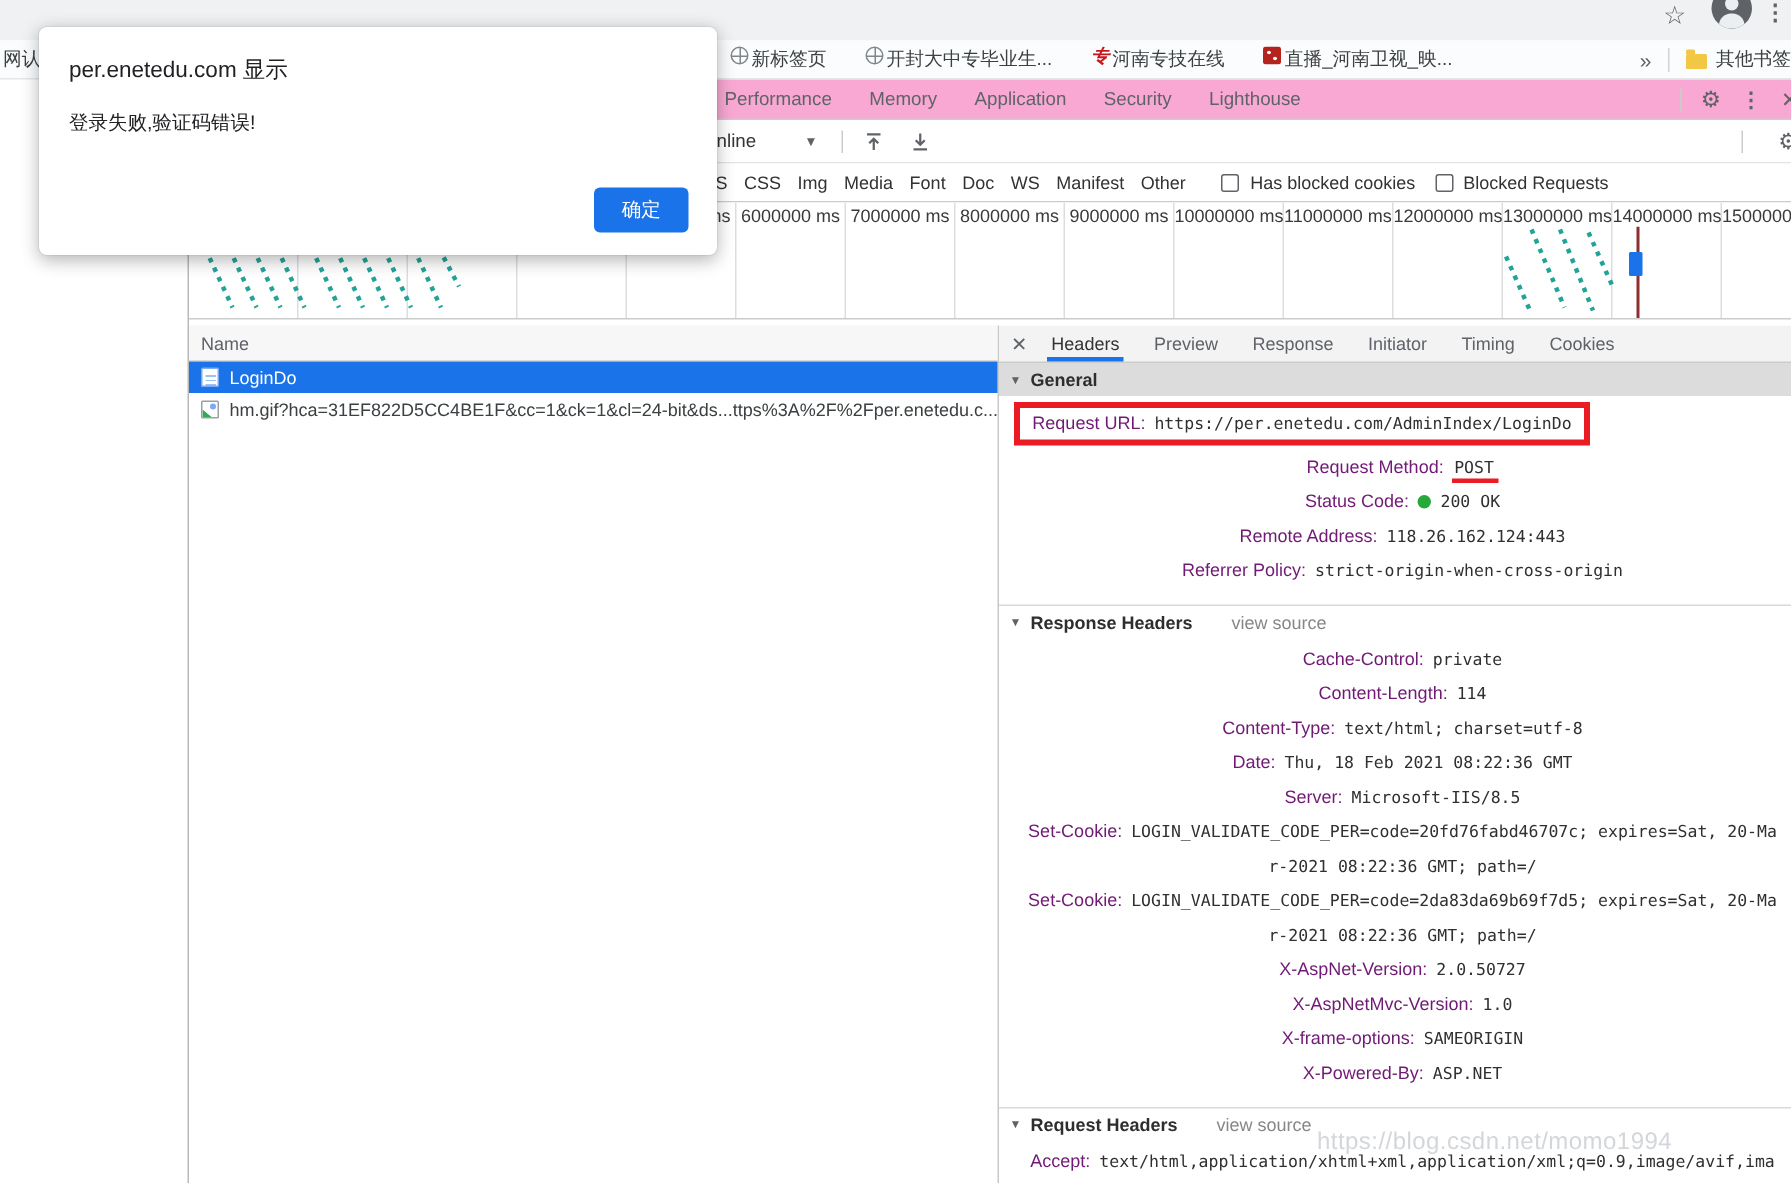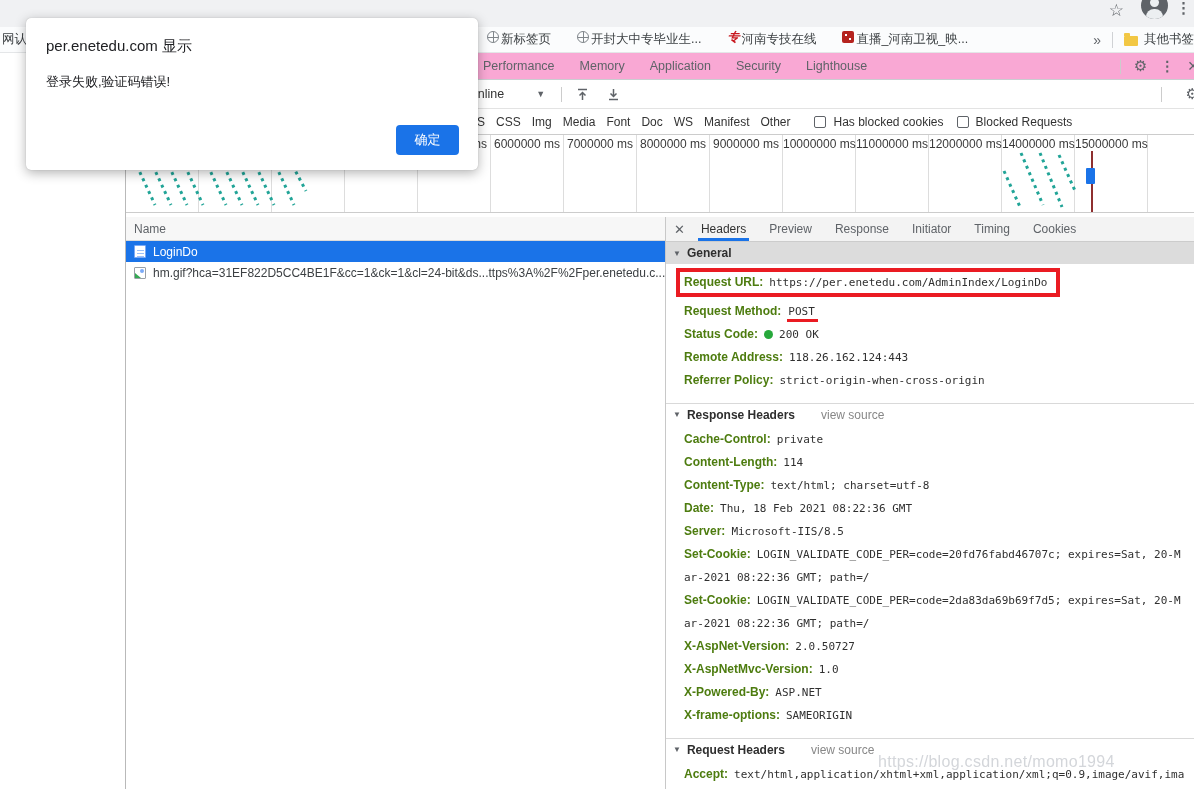--- a/index.html
+++ b/index.html
@@ -64,21 +64,21 @@
   .chk { display:flex; align-items:center; gap:7px; font-size:12px; color:#333; margin-left:13px; white-space:nowrap; }
   .chk-box { width:12px; height:12px; border:1.5px solid #5f6368; border-radius:2px; background:#fff; flex:none; }
 
   .overview { height:78px; border-bottom:1px solid #ccc; position:relative; display:flex; overflow:hidden; background:#fff; }
   .tick-col { width:73px; flex:none; border-right:1px solid #ddd; text-align:center; padding-top:2px; font-size:12px; color:#3a3a3a; white-space:nowrap; }
   .overview svg.marks { position:absolute; left:0; top:16px; width:1069px; height:62px; }
   .dash { stroke:var(--timeline_teal); stroke-width:3; stroke-dasharray:3 4; fill:none; }
   .marker-line { stroke:var(--timeline_red); stroke-width:2; }
   .scrubber { fill:var(--accent_blue); }
 
-  .content { position:absolute; left:0; top:164px; right:0; bottom:0; display:flex; }
+  .content { position:absolute; left:0; top:164px; right:0; bottom:0; display:flex;text-align:center; }
 
   .req-table { width:540px; flex:none; border-right:1px solid #c8c8c8; display:flex; flex-direction:column; background:#fff; }
   .req-header { height:24px; background:#f7f7f7; border-bottom:1px solid #dadada; display:flex; align-items:center; padding-left:8px; font-size:12px; color:#5f6368; }
   .req-row { height:21px; display:flex; align-items:center; padding-left:8px; gap:7px; font-size:12px; color:#3c4043; white-space:nowrap; overflow:hidden; }
   .req-row.selected { background:var(--selection_blue); color:#fff; }
   .req-ic { flex:none; width:12px; height:13px; }
   .icon-document { background:#fff; border:1px solid #7baaf7; border-radius:1px;
     background-image:repeating-linear-gradient(#fff 0 2px, #9cc0f9 2px 3px); background-size:7px 100%; background-position:2px 2px; background-repeat:no-repeat; }
   .icon-image { height:12px; background:#fff; border:1px solid #9aa0a6; border-radius:1px; position:relative; overflow:hidden; }
   .icon-image::before { content:""; position:absolute; left:0; bottom:0; border-left:6px solid #34a853; border-top:5px solid transparent; border-right:5px solid transparent; }
@@ -92,21 +92,21 @@
   .d-tab.active { color:#333; }
   .d-tab.active::after { content:""; position:absolute; left:-3px; right:-3px; bottom:0; height:3px; background:var(--accent_blue); }
 
   .tri-icon { font-size:8px; color:#5f6368; margin-right:6px; }
   .tri-icon::before { content:"▼"; }
   .sec-bar { height:22px; background:#dcdcdc; display:flex; align-items:center; padding-left:7px; font-weight:bold; color:#2e2e2e; }
   .sec-head { height:22px; border-top:1px solid #d9d9d9; display:flex; align-items:center; padding-left:7px; font-weight:bold; color:#2e2e2e; margin-top:6px; }
   .view-src { color:#878787; font-weight:normal; margin-left:26px; }
   .sec-body { padding:3px 8px 5px 18px; }
   .kv { line-height:22px; }
-  .k { font-weight:bold; color:#4d7c0f; margin-right:6px; }
+  .k { font-weight:normal; color:#701a75; margin-right:6px; }
   .v { font-family:"DejaVu Sans Mono",monospace; font-size:11px; color:#303030; word-break:break-all; }
   .kv.red-box { border:4px solid var(--annotation_red); width:384px; margin-left:-8px; padding:0 4px 0 4px; line-height:21px; margin-top:1px; margin-bottom:3px; }
   .kv.red-underline .v { border-bottom:3px solid var(--annotation_red); padding:0 3px 1px 1px; }
   .dot { display:none; }
   .dot.on { display:inline-block; width:9px; height:9px; border-radius:50%; background:var(--status_green); margin-right:6px; vertical-align:-1px; }
 
   
   .dialog { position:absolute; left:26px; top:18px; width:452px; height:152px; background:#fff; border-radius:5px; z-index:50;
     box-shadow:0 3px 12px rgba(0,0,0,.3), 0 0 1px rgba(0,0,0,.25); padding:19px 20px; }
   .dlg-title { font-size:15px; color:#202124; }
@@ -259,20 +259,21 @@
         <div class="tick-col"><span>8000000 ms</span></div>
 
         <div class="tick-col"><span>9000000 ms</span></div>
 
         <div class="tick-col"><span>10000000 ms</span></div>
 
         <div class="tick-col"><span>11000000 ms</span></div>
 
         <div class="tick-col"><span>12000000 ms</span></div>
 
+        <div class="tick-col"><span>13000000 ms</span></div>
 
         <div class="tick-col"><span>14000000 ms</span></div>
 
         <div class="tick-col"><span>15000000 ms</span></div>
 
       <svg class="marks" viewBox="0 0 1069 62">
         <line class="dash" x1="5" y1="2" x2="29" y2="54"></line>
         <line class="dash" x1="21" y1="2" x2="45" y2="54"></line>
         <line class="dash" x1="37" y1="2" x2="61" y2="54"></line>
         <line class="dash" x1="53" y1="2" x2="77" y2="54"></line>
@@ -393,25 +394,25 @@
 
             <div class="kv">
               <span class="k">X-AspNet-Version:</span><span class="v">2.0.50727</span>
             </div>
 
             <div class="kv">
               <span class="k">X-AspNetMvc-Version:</span><span class="v">1.0</span>
             </div>
 
             <div class="kv">
+              <span class="k">X-frame-options:</span><span class="v">SAMEORIGIN</span>
+            </div>
+
+            <div class="kv">
               <span class="k">X-Powered-By:</span><span class="v">ASP.NET</span>
-            </div>
-
-            <div class="kv">
-              <span class="k">X-frame-options:</span><span class="v">SAMEORIGIN</span>
             </div>
 
         </div>
 
         <div class="sec-head">
           <span class="tri-icon"></span>
           <span>Request Headers</span>
           <span class="view-src">view source</span>
         </div>
         <div class="sec-body">

